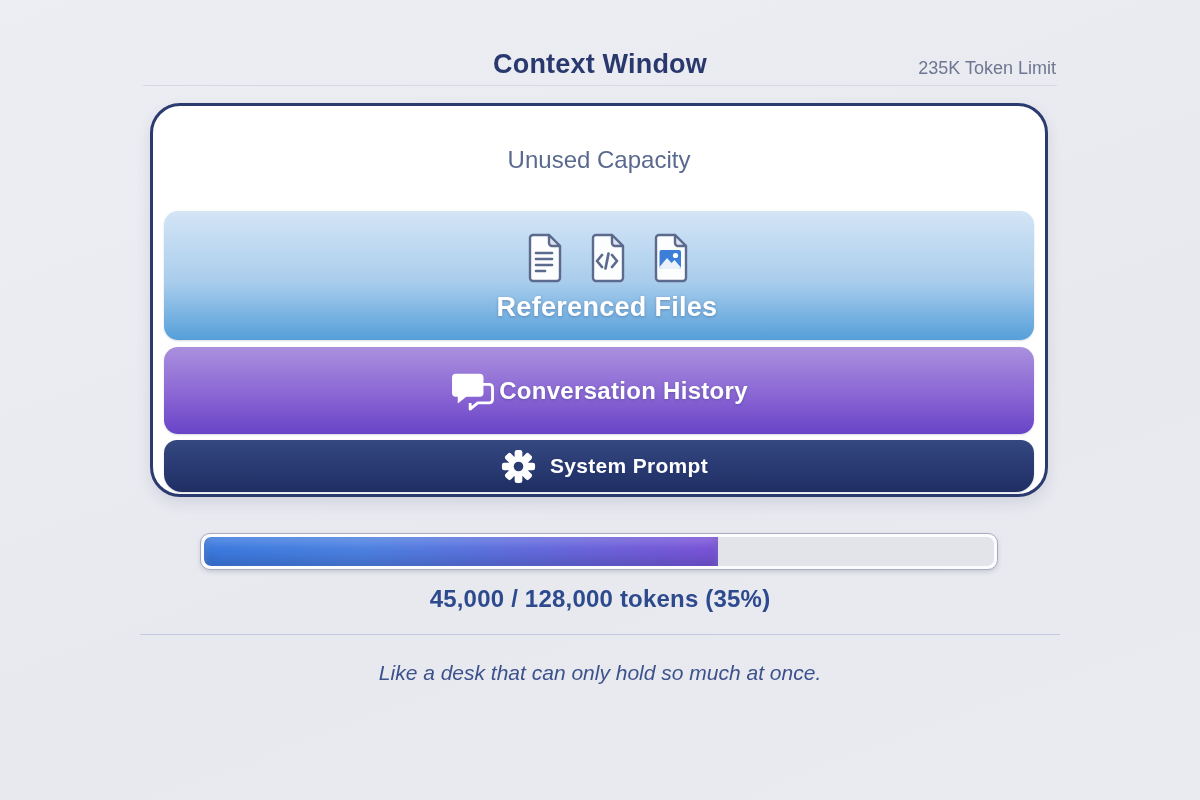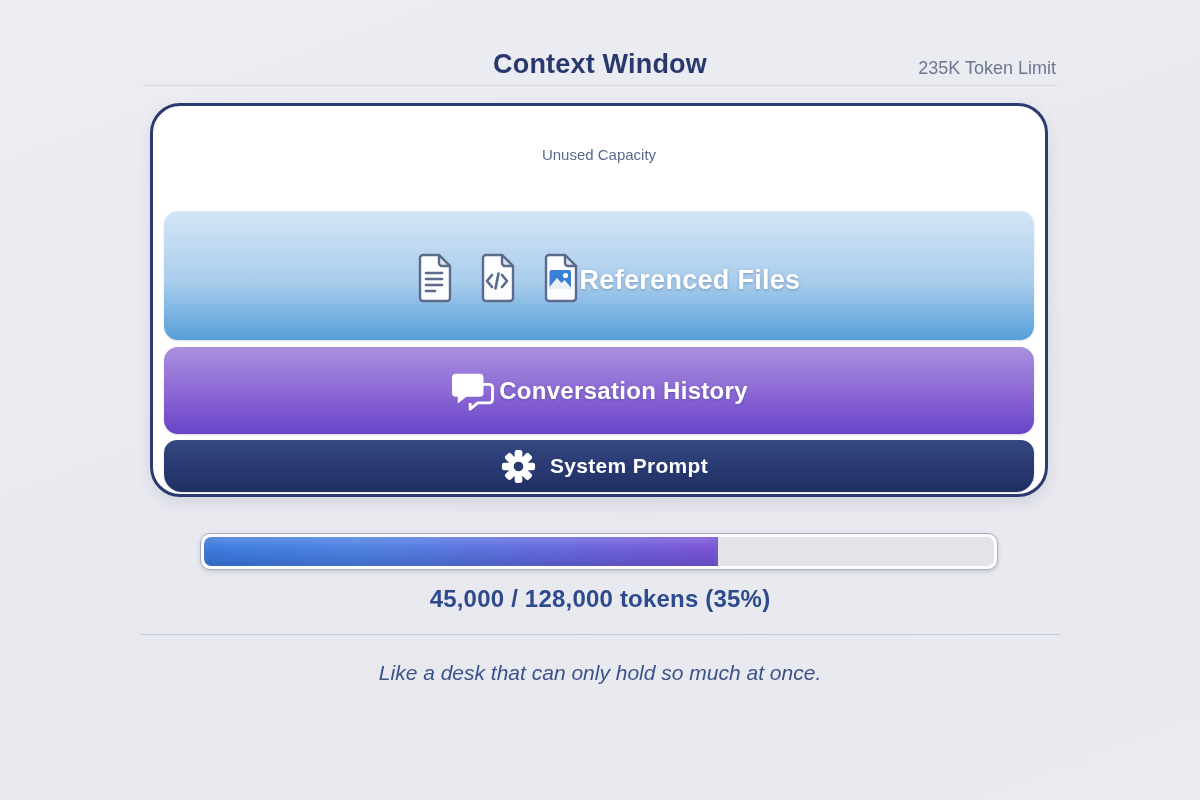--- a/index.html
+++ b/index.html
@@ -25,31 +25,31 @@
 
   
   .window-box{
     position:absolute;left:150px;top:103px;width:898px;height:394px;
     background:#ffffff;border:3px solid #2b3b6f;border-radius:30px;
     box-sizing:border-box;
     box-shadow:0 6px 14px rgba(70,80,120,.14);
   }
   .unused-label{
     position:absolute;top:40px;left:0;right:0;
-    text-align:center;font-size:15px;color:#5a6a8e;
+    text-align:center;font-size:24px;color:#5a6a8e;
   }
   .layer{
     position:absolute;left:11px;right:11px;border-radius:14px;
     box-shadow:0 1px 2px rgba(40,50,90,.18);
     display:flex;align-items:center;justify-content:center;
   }
   .layer-files{
     top:105px;height:129px;
     background:linear-gradient(180deg,#d4e5f6 0%,#a9cdec 55%,#559fd9 100%);
-    flex-direction:row;
+    flex-direction:column;
     padding-left:16px;
   }
   .file-icons{display:flex;gap:23px;margin-top:4px;}
   .layer-files .layer-label{font-size:27px;margin-top:9px;}
   .layer-label{
     color:#ffffff;font-weight:700;letter-spacing:.3px;
     text-shadow:0 1px 3px rgba(35,55,105,.35);
   }
   .layer-convo{
     top:241px;height:87px;

